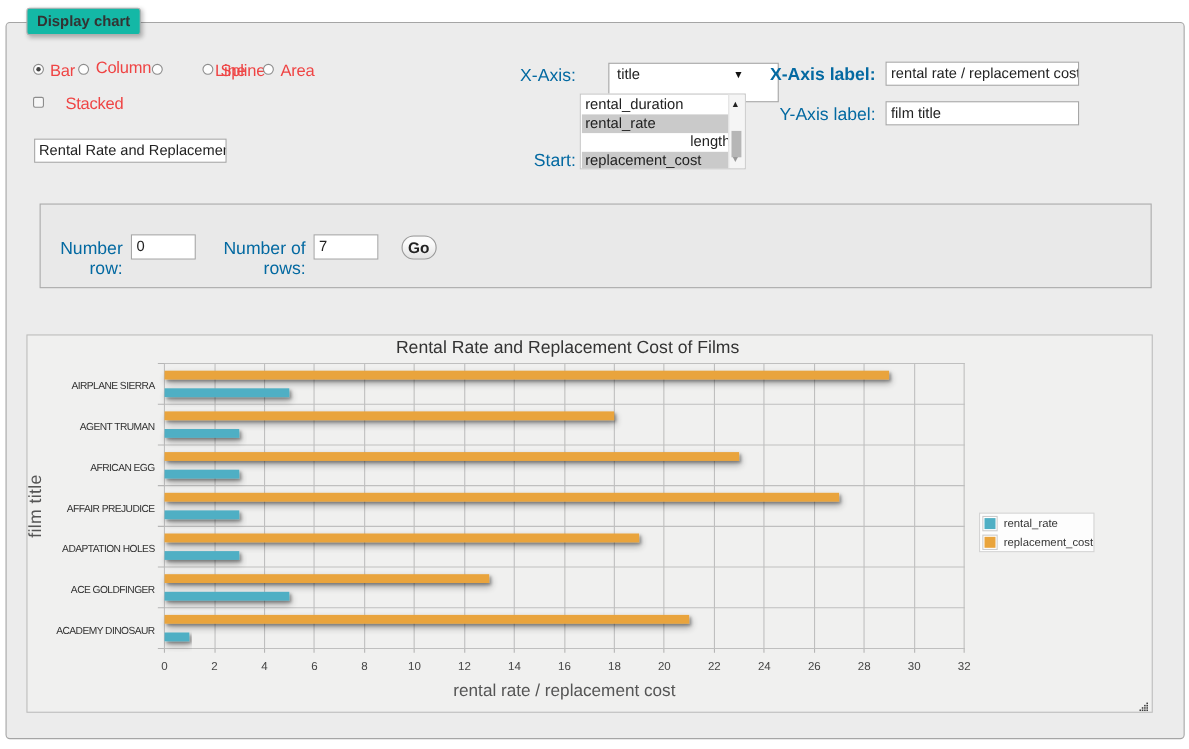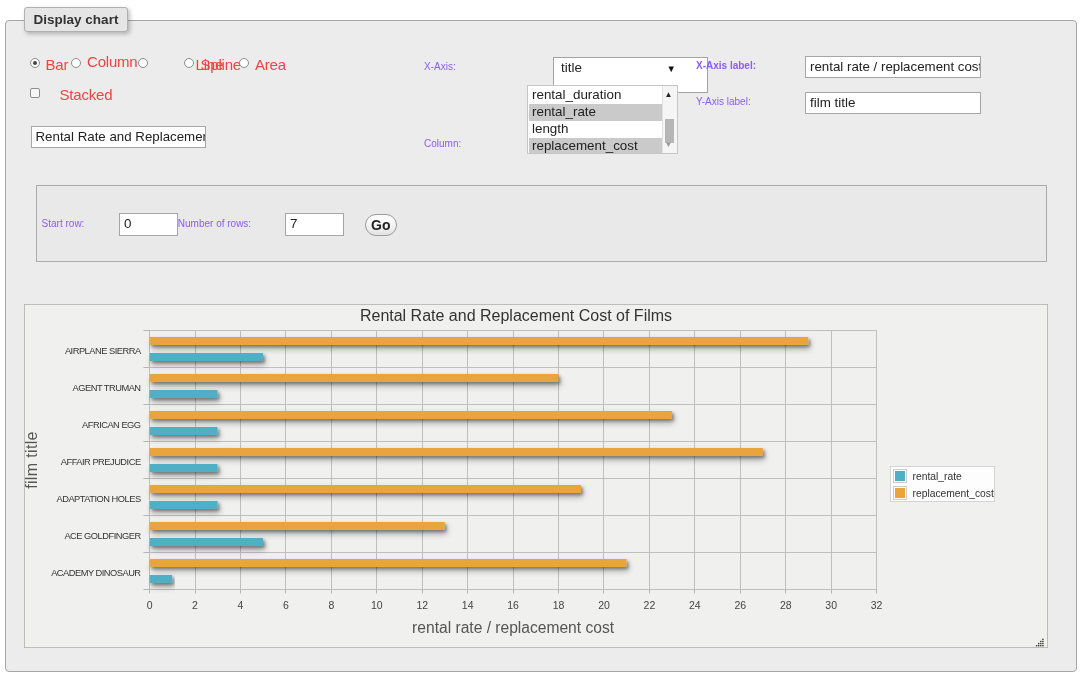--- a/index.html
+++ b/index.html
@@ -1,21 +1,21 @@
 <!DOCTYPE html>
 <html><head>
 <meta charset="utf-8">
 <style>
   html,body{margin:0;padding:0;background:#fff;}
   body{font-family:"Liberation Sans",sans-serif;width:1081px;height:681px;position:relative;overflow:hidden;}
   .abs{position:absolute;}
   .fieldset{left:5px;top:20px;width:1070px;height:650px;background:#ececec;border:1px solid #a5a5a5;border-radius:4px;}
-  .legend{left:24px;top:7px;width:102px;height:23px;background:#e5e5e5;border:1px solid #b0b0b0;border-radius:3px;box-shadow:2px 2px 4px rgba(0,0,0,0.25);font-weight:bold;font-size:13.5px;color:#333;line-height:23px;text-align:center;}
+  .legend{left:24px;top:7px;width:102px;height:23px;background:#14b8a6;border:1px solid #b0b0b0;border-radius:3px;box-shadow:2px 2px 4px rgba(0,0,0,0.25);font-weight:bold;font-size:13.5px;color:#333;line-height:23px;text-align:center;}
   .lbl{font-size:15px;color:#ef4444;letter-spacing:-0.2px;}
-  .rlbl{font-size:10px;color:#8b5cf6;}
+  .rlbl{font-size:16px;color:#0369a1;text-align:right;}
   .radio{width:10px;height:10px;border:1px solid #8d8d8d;border-radius:50%;background:#fdfdfd;box-sizing:border-box;}
   .radio.on::after{content:"";position:absolute;left:2px;top:2px;width:4px;height:4px;border-radius:50%;background:#444;}
   .checkbox{width:10px;height:10px;border:1px solid #8d8d8d;border-radius:2px;background:#f6f6f6;box-sizing:border-box;}
   .tinput{background:#fff;border:1px solid #a6a6a6;box-sizing:border-box;font-size:13.4px;color:#222;line-height:20.5px;padding:0 0 0 4px;white-space:nowrap;overflow:hidden;}
   .select{background:#fff;border:1px solid #a2a2a2;box-sizing:border-box;font-size:13.4px;color:#222;line-height:20px;padding-left:7px;}
   .panel{left:36px;top:185px;width:1011px;height:77px;background:#e9e9e9;border:1px solid #ababab;box-sizing:border-box;}
   .chartbox{left:24px;top:304px;width:1024px;height:344px;background:#f0f0ef;border:1px solid #bcbcbc;box-sizing:border-box;}
   .gobtn{left:364.5px;top:213.5px;width:32.5px;height:22px;border:1px solid #9a9a9a;border-radius:11px;background:linear-gradient(#fbfbfb 30%,#e3e3e3);font-size:14px;font-weight:bold;color:#222;text-align:center;line-height:20px;box-sizing:border-box;}
 </style>
 </head>
@@ -36,42 +36,42 @@
 
 <div class="abs checkbox" style="left:30px;top:87.5px;"></div>
 <div class="abs lbl" style="left:43.5px;top:85.5px;margin-left:16px;">Stacked</div>
 
 <div class="abs tinput" style="left:31px;top:126px;width:175px;height:21.5px;line-height:20px;font-size:13.3px;padding-left:3.5px;">Rental Rate and Replacement Cost of Films</div>
 
 <div class="abs rlbl" style="left:424px;top:60.8px;width:99.5px;">X-Axis:</div>
 <div class="abs select" style="left:553px;top:57px;width:154.5px;height:36px;">title</div>
 <div class="abs" style="left:666.5px;top:62.5px;font-size:9.5px;color:#111;">▼</div>
 
-<div class="abs rlbl" style="left:424px;top:137.8px;width:99.5px;">Column:</div>
+<div class="abs rlbl" style="left:424px;top:137.8px;width:99.5px;">Start:</div>
 <div class="abs" style="left:527px;top:85px;width:150.5px;height:69px;background:#fff;border:1px solid #c5c5c5;box-sizing:border-box;overflow:hidden;">
   <div style="position:absolute;left:1px;top:1px;width:135px;font-size:13.4px;color:#222;">
     <div style="height:17px;line-height:15px;padding-left:3px;">rental_duration</div>
     <div style="height:17px;line-height:15px;padding-left:3px;background:#cacaca;">rental_rate</div>
-    <div style="height:17px;line-height:15px;padding-left:3px;">length</div>
+    <div style="height:17px;line-height:15px;padding-left:3px;text-align:right;">length</div>
     <div style="height:17px;line-height:15px;padding-left:3px;background:#cacaca;">replacement_cost</div>
   </div>
   <div style="position:absolute;right:0;top:0;width:14px;height:67px;background:#f5f5f5;border-left:1px solid #e2e2e2;">
     <div style="position:absolute;left:2px;top:4px;font-size:8px;color:#222;">▲</div>
     <div style="position:absolute;left:2px;top:33px;width:9px;height:24px;background:#b6b6b6;"></div>
     <div style="position:absolute;left:2px;bottom:4px;font-size:8px;color:#9a9a9a;">▼</div>
   </div>
 </div>
 
 <div class="abs rlbl" style="left:696px;top:59.8px;width:100px;font-weight:bold;">X-Axis label:</div>
 <div class="abs tinput" style="left:805px;top:55.5px;width:175.5px;height:22px;font-size:13.3px;padding-left:4px;">rental rate / replacement cost</div>
 <div class="abs rlbl" style="left:696px;top:96px;width:100px;">Y-Axis label:</div>
 <div class="abs tinput" style="left:805px;top:91.5px;width:175.5px;height:22px;">film title</div>
 
 <div class="abs panel"></div>
-<div class="abs rlbl" style="left:41.6px;top:217.5px;width:70px;">Start row:</div>
+<div class="abs rlbl" style="left:41.6px;top:217.5px;width:70px;">Number row:</div>
 <div class="abs tinput" style="left:119px;top:213px;width:59px;height:22.5px;">0</div>
 <div class="abs rlbl" style="left:177.8px;top:217.5px;width:100px;">Number of rows:</div>
 <div class="abs tinput" style="left:285px;top:213px;width:59px;height:22.5px;">7</div>
 <div class="abs gobtn">Go</div>
 
 <div class="abs chartbox"></div>
 <svg class="abs" style="left:24px;top:304px;" width="1024" height="344" viewBox="0 0 1024 344">
   <defs>
     <filter id="sh" x="-10%" y="-120%" width="120%" height="340%">
       <feGaussianBlur in="SourceAlpha" stdDeviation="1.4" result="b1"></feGaussianBlur>

